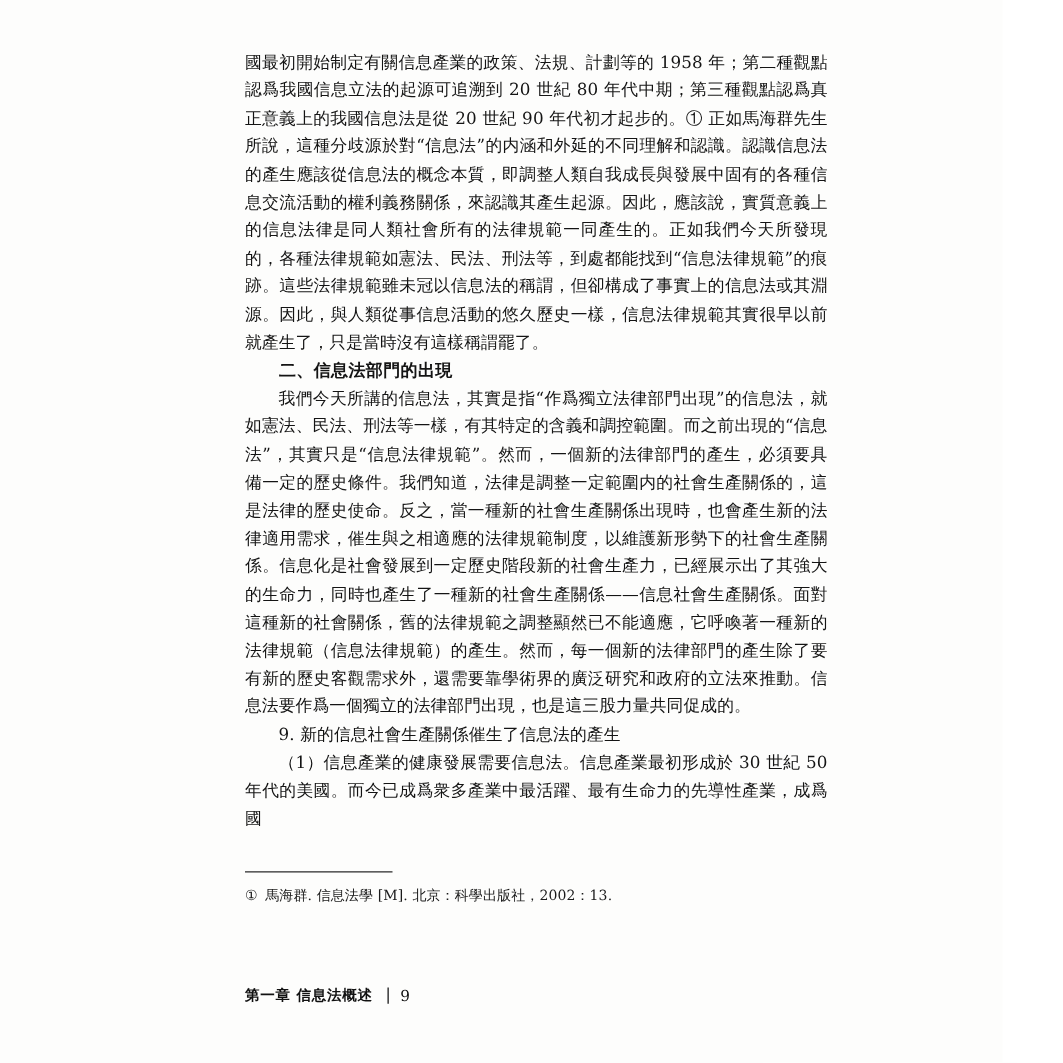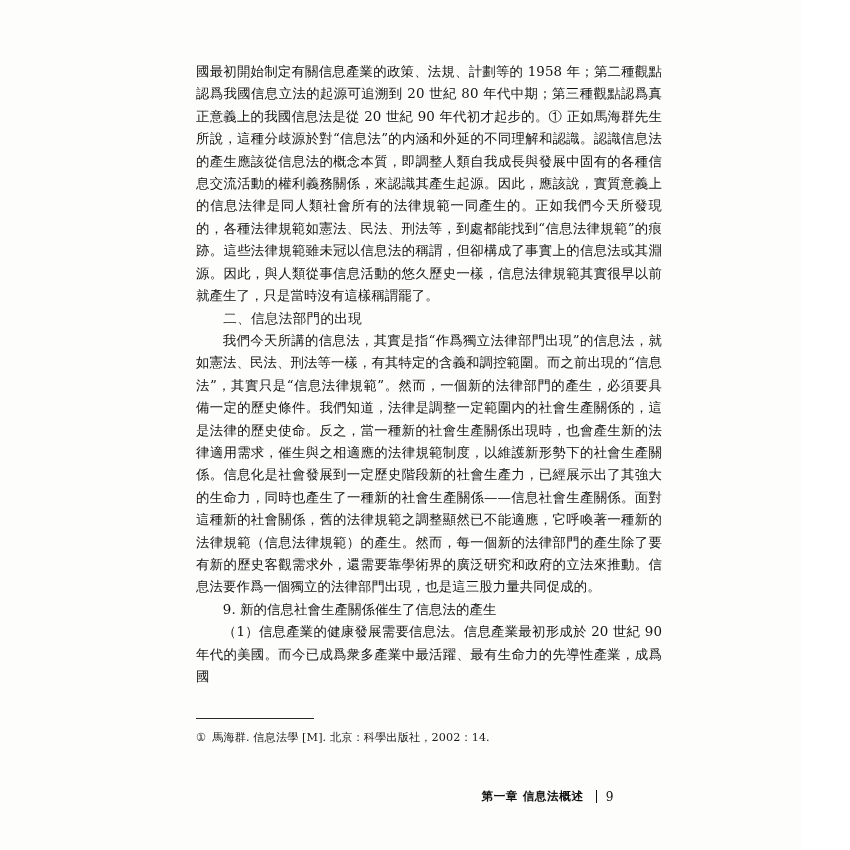--- a/index.html
+++ b/index.html
@@ -12,21 +12,21 @@
     background: #ffffff;
     font-family: "DejaVu Serif", "Liberation Serif", serif;
     color: #000000;
     overflow: hidden;
   }
   .page {
     position: relative;
     width: 802px;
     height: 850px;
     box-sizing: border-box;
-    padding: 61px 188px 30px 196px;
+    padding: 40px 188px 30px 196px;
     background: #fdfdfc;
   }
   .content {
     position: relative;
     width: 466px;
   }
   p {
     margin: 0;
     font-size: 13.4px;
     line-height: 22.4px;
@@ -35,21 +35,21 @@
     letter-spacing: 0.1px;
     color: #141414;
   }
   p.indent {
     text-indent: 2em;
   }
   .heading {
     margin: 14px 0 8px 0;
     font-size: 13.6px;
     line-height: 22.4px;
-    font-weight: normal;
+    font-weight: bold;
     text-indent: 2em;
     letter-spacing: 0.3px;
   }
   .body-block p {
     margin: 0;
   }
   .footnote-rule {
     margin-top: 30px;
     width: 118px;
     height: 0;
@@ -65,21 +65,21 @@
   }
   .footnote .marker {
     margin-right: 6px;
   }
   .page-footer {
     position: absolute;
     left: 196px;
     right: 188px;
     bottom: 46px;
     display: flex;
-    justify-content: flex-end;
+    justify-content: flex-start;
     align-items: center;
     font-size: 11.6px;
     letter-spacing: 0.6px;
     color: #111111;
   }
   .page-footer .chapter {
     font-weight: bold;
   }
   .page-footer .sep {
     display: inline-block;
@@ -102,27 +102,27 @@
     <div class="body-block">
       <p>國最初開始制定有關信息產業的政策、法規、計劃等的 1958 年；第二種觀點認爲我國信息立法的起源可追溯到 20 世紀 80 年代中期；第三種觀點認爲真正意義上的我國信息法是從 20 世紀 90 年代初才起步的。① 正如馬海群先生所說，這種分歧源於對“信息法”的内涵和外延的不同理解和認識。認識信息法的產生應該從信息法的概念本質，即調整人類自我成長與發展中固有的各種信息交流活動的權利義務關係，來認識其產生起源。因此，應該說，實質意義上的信息法律是同人類社會所有的法律規範一同產生的。正如我們今天所發現的，各種法律規範如憲法、民法、刑法等，到處都能找到“信息法律規範”的痕跡。這些法律規範雖未冠以信息法的稱謂，但卻構成了事實上的信息法或其淵源。因此，與人類從事信息活動的悠久歷史一樣，信息法律規範其實很早以前就產生了，只是當時沒有這樣稱謂罷了。</p>
 
       <p class="heading">二、信息法部門的出現</p>
 
       <p class="indent">我們今天所講的信息法，其實是指“作爲獨立法律部門出現”的信息法，就如憲法、民法、刑法等一樣，有其特定的含義和調控範圍。而之前出現的“信息法”，其實只是“信息法律規範”。然而，一個新的法律部門的產生，必須要具備一定的歷史條件。我們知道，法律是調整一定範圍内的社會生產關係的，這是法律的歷史使命。反之，當一種新的社會生產關係出現時，也會產生新的法律適用需求，催生與之相適應的法律規範制度，以維護新形勢下的社會生產關係。信息化是社會發展到一定歷史階段新的社會生產力，已經展示出了其強大的生命力，同時也產生了一種新的社會生產關係——信息社會生產關係。面對這種新的社會關係，舊的法律規範之調整顯然已不能適應，它呼喚著一種新的法律規範（信息法律規範）的產生。然而，每一個新的法律部門的產生除了要有新的歷史客觀需求外，還需要靠學術界的廣泛研究和政府的立法來推動。信息法要作爲一個獨立的法律部門出現，也是這三股力量共同促成的。</p>
 
       <p class="indent">9. 新的信息社會生產關係催生了信息法的產生</p>
 
 
-      <p class="indent">（1）信息產業的健康發展需要信息法。信息產業最初形成於 20 世紀 90 年代的美國。而今已成爲衆多產業中最活躍、最有生命力的先導性產業，成爲國</p>
+      <p class="indent">（1）信息產業的健康發展需要信息法。信息產業最初形成於 30 世紀 50 年代的美國。而今已成爲衆多產業中最活躍、最有生命力的先導性產業，成爲國</p>
     </div>
 
     <div class="footnote-rule"></div>
 
     <div class="footnote">
-      <span class="marker">①</span><span>馬海群. 信息法學 [M]. 北京：科學出版社，2002：14.</span>
+      <span class="marker">①</span><span>馬海群. 信息法學 [M]. 北京：科學出版社，2002：13.</span>
     </div>
 
   </div>
 
   <div class="page-footer">
     <span class="chapter">第一章  信息法概述</span>
     <span class="sep"></span>
     <span class="pagenum">9</span>
   </div>
 </div>

